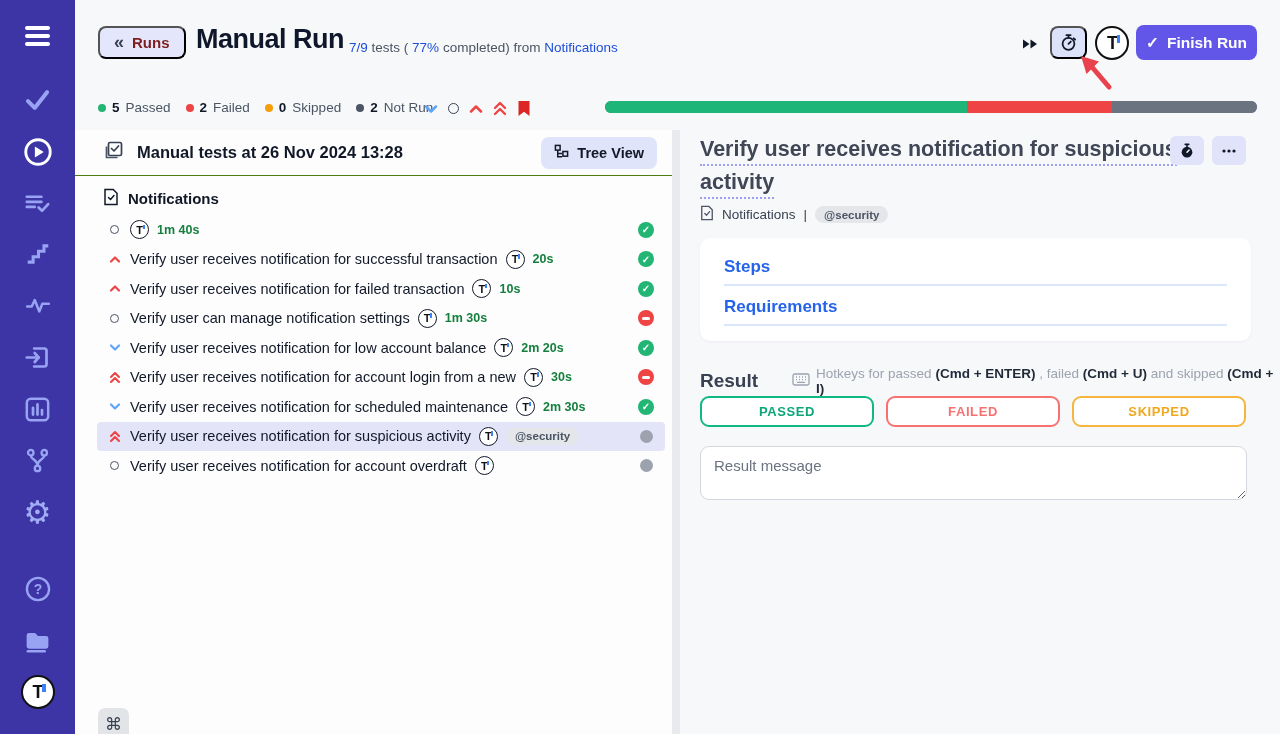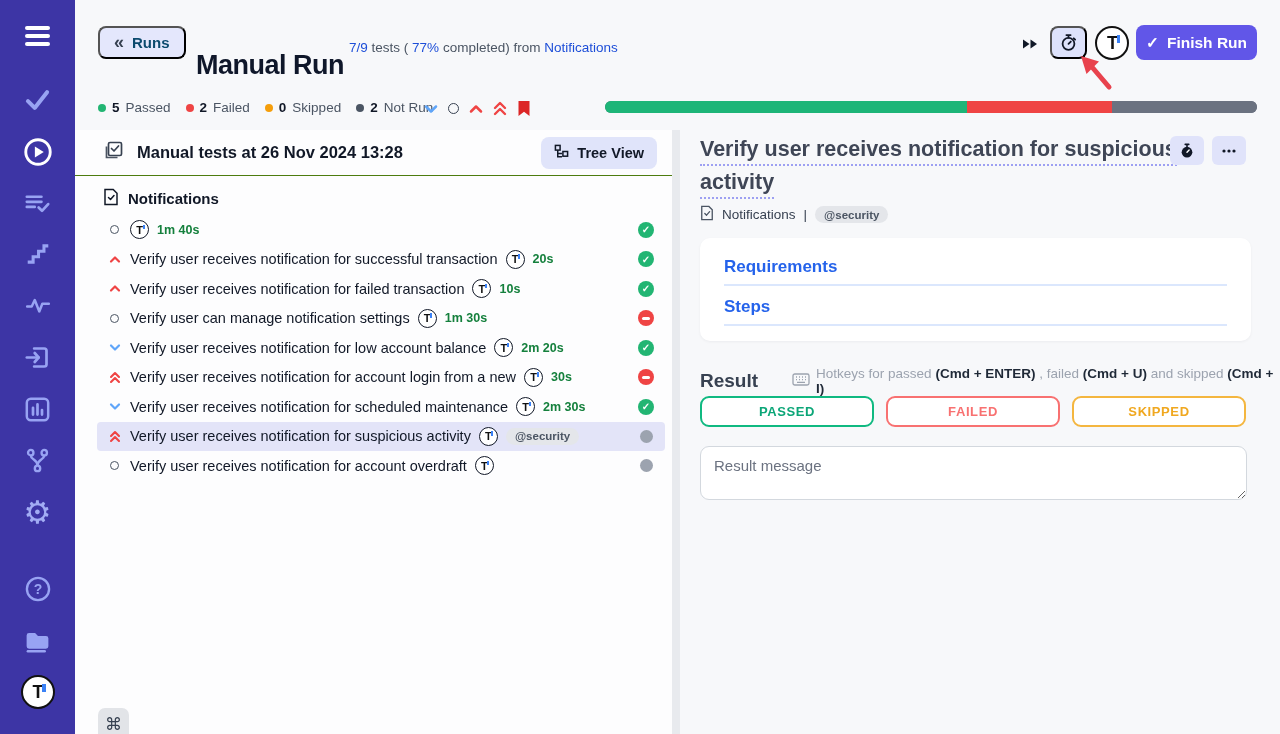--- a/index.html
+++ b/index.html
@@ -26,23 +26,23 @@
   .si-help    { top:575px; }
   .si-folder  { top:627px; }
   .si-logo    { top:675px; }
   .round-logo { position:relative; width:34px; height:34px; border-radius:50%; background:#fff; border:2.5px solid #111;
                 display:flex; align-items:center; justify-content:center; }
   .t-glyph::before { content:"T"; font-weight:800; font-size:18px; color:#111; letter-spacing:-1px; }
   .round-logo .blue-tick { position:absolute; right:7px; top:7px; width:3.5px; height:8px; background:#3b82f6; }
 
   
   .runs-btn { position:absolute; left:98px; top:26px; height:33px; display:flex; align-items:center; gap:8px;
-              padding:0 14px; background:#e4e7fc; border-radius:8px; font-size:15px; font-weight:600; color:#0c4a6e; cursor:pointer; }
+              padding:0 14px; background:#e4e7fc; border-radius:8px; font-size:15px; font-weight:600; color:#7f1d1d; cursor:pointer; }
   .laquo-icon::before { content:"«"; font-size:18px; font-weight:700; color:#374151; }
-  .page-title { position:absolute; left:196px; top:24px; font-size:27px; font-weight:800; color:#0f172a; letter-spacing:-0.5px;margin-top:26px; }
+  .page-title { position:absolute; left:196px; top:24px; font-size:27px; font-weight:800; color:#0f172a; letter-spacing:-0.5px; }
   .page-sub { position:absolute; left:349px; top:40px; font-size:13.5px; color:#4b5563; }
   .page-sub b { color:#1d4ed8; font-weight:400; }
 
   .ff-icon { position:absolute; left:1022px; top:36px; }
   .timer-btn { position:absolute; left:1050px; top:26px; width:37px; height:33px; background:#dde2fb; border-radius:8px;
                display:flex; align-items:center; justify-content:center; cursor:pointer; }
   .hdr-logo { position:absolute; left:1095px; top:26px; }
   .finish-btn { position:absolute; left:1136px; top:25px; width:121px; height:35px; background:#6156e8; border:none;
                 border-radius:8px; color:#fff; font-size:15.5px; font-weight:600; display:flex; align-items:center;
                 justify-content:center; gap:8px; cursor:pointer; font-family:inherit; }
@@ -492,26 +492,26 @@
           <path d="M5.5 9.5l2 2 3.5-4" stroke-linecap="round" stroke-linejoin="round"></path>
         </svg>
     </span>
     <span>Notifications</span>
     <span>|</span>
     <span class="meta-tag">@security</span>
   </div>
 
   <div class="d-card">
   <div>
+    <span class="sec-label">Steps</span>
+    <div class="sec-div"></div>
+  </div>
+
+  <div>
     <span class="sec-label">Requirements</span>
-    <div class="sec-div"></div>
-  </div>
-
-  <div>
-    <span class="sec-label">Steps</span>
     <div class="sec-div"></div>
   </div>
 </div>
 
   <div class="result-row">
     <span class="result-h">Result</span>
     <span class="hotkeys">
       <span>
         <svg width="18" height="13" viewBox="0 0 18 13" fill="none" stroke="#9ca3af" stroke-width="1.3">
             <rect x="1" y="1" width="16" height="11" rx="1.8"></rect>

